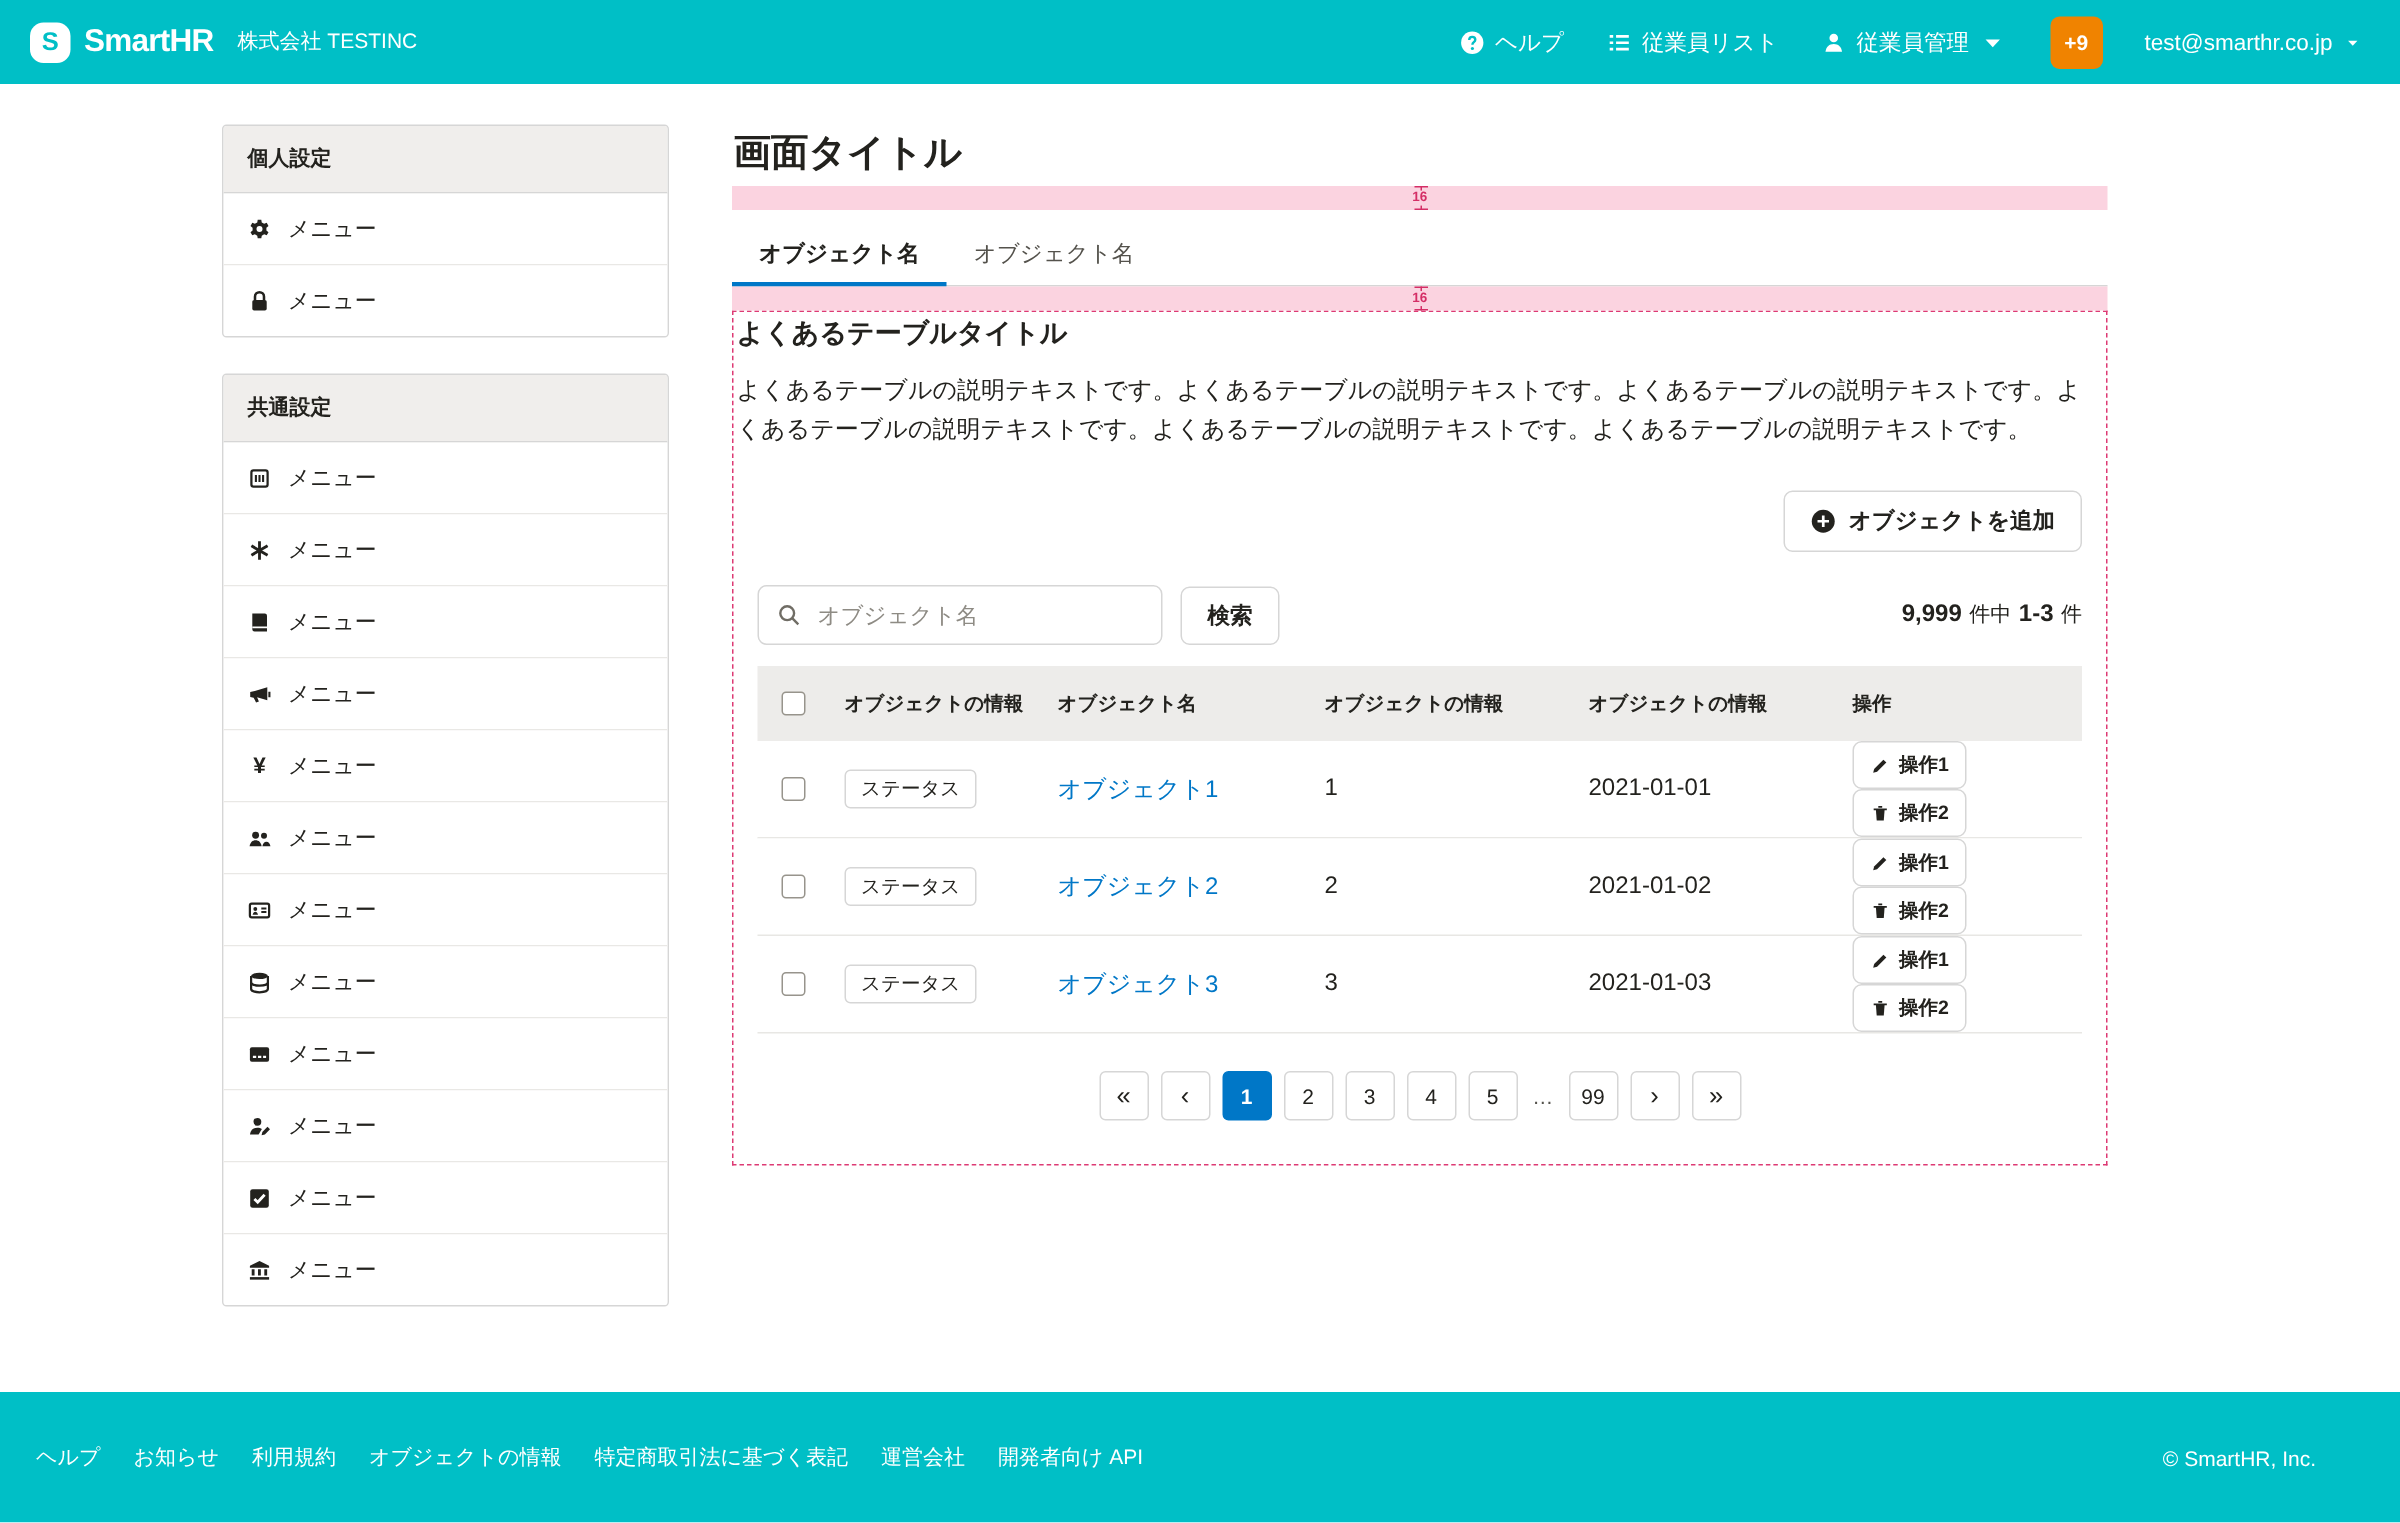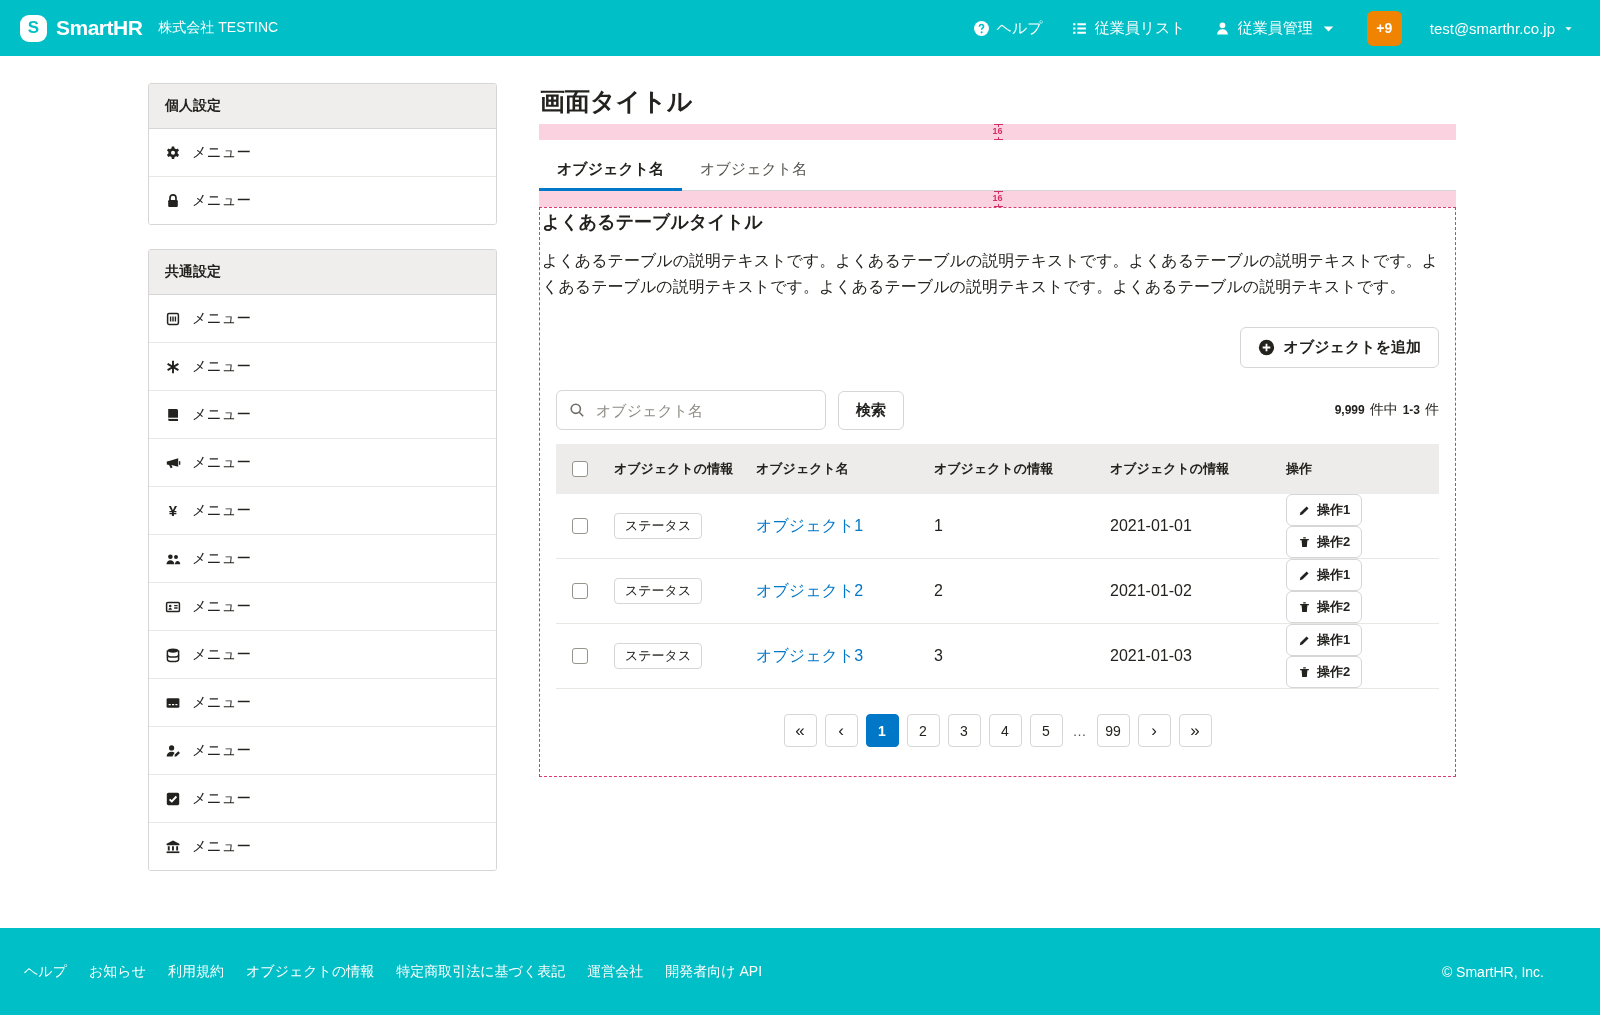--- a/index.html
+++ b/index.html
@@ -32,21 +32,21 @@
   .company{font-size:14px;margin-left:16px;}
   .top-nav{margin-left:auto;display:flex;align-items:center;gap:28px;font-size:15px;}
   .top-link{display:flex;align-items:center;gap:7px;color:#fff;text-decoration:none;cursor:pointer;}
   .top-link .icon{width:17px;height:17px;}
   .caret{width:11px;height:11px;}
   .notif-badge{background:var(--orange);width:35px;height:35px;border-radius:6px;display:flex;align-items:center;justify-content:center;font-size:14px;font-weight:bold;cursor:pointer;margin-left:2px;}
   .account{display:flex;align-items:center;gap:8px;color:#fff;text-decoration:none;cursor:pointer;font-size:15px;}
 
   
   .page{display:flex;gap:42px;padding:27px 0 0 148px;height:872px;overflow:hidden;}
-  .sidebar{width:349px;flex:none;}
+  .sidebar{width:298px;flex:none;}
   .main{width:917px;flex:none;}
 
   
   .side-block{border:1px solid var(--border);border-radius:3px;background:#fff;margin-bottom:24px;overflow:hidden;}
   .side-head{background:#f0eeec;padding:13px 16px;font-weight:bold;font-size:14px;border-bottom:1px solid var(--border);}
   .side-item{display:flex;align-items:center;gap:11px;padding:14px 16px;font-size:14.5px;border-bottom:1px solid #e9e8e5;cursor:pointer;background:#fff;}
   .side-item:last-child{border-bottom:none;}
 
   
   .page-title{font-size:25px;font-weight:bold;margin:2px 0 6px 1px;}
@@ -70,21 +70,21 @@
   .btn{display:inline-flex;align-items:center;gap:9px;border:1px solid var(--border);border-radius:6px;background:#fff;padding:10px 17px;font-size:15px;font-weight:bold;color:var(--ink);cursor:pointer;font-family:Liberation Serif, serif;justify-content:flex-end;}
   .btn .icon{width:17px;height:17px;}
 
   .search-row{display:flex;align-items:center;margin:22px 16px 14px;}
   .search-box{display:flex;align-items:center;gap:9px;width:270px;height:40px;border:1px solid var(--border);border-radius:6px;padding:0 12px;background:#fff;}
   .search-box .icon{color:#706d65;}
   .search-box input{border:none;outline:none;font-size:15px;width:100%;color:var(--ink);font-family:inherit;background:transparent;}
   .search-box input::placeholder{color:#8e8b84;}
   .btn-search{margin-left:12px;padding:9px 17px;}
   .count{margin-left:auto;font-size:14px;display:flex;align-items:baseline;gap:5px;}
-  .count b{font-size:12px;}
+  .count b{font-size:16px;}
 
   .table{margin:0 16px;}
   .thead,.trow{display:grid;grid-template-columns:48px 142px 178px 176px 176px 1fr;align-items:center;}
   .thead{background:var(--headbg);min-height:50px;font-size:13px;font-weight:bold;}
   .trow{min-height:50px;border-bottom:1px solid #e8e7e4;font-size:16px;background:#fff;}
   .cell{padding:0 10px;}
   .cell.chk{display:flex;justify-content:center;}
   .checkbox{width:16px;height:16px;border:1.5px solid #97948c;border-radius:3px;background:#fff;display:inline-block;cursor:pointer;}
   .status-badge{display:inline-block;border:1px solid var(--border);border-radius:4px;padding:3px 10px;font-size:13px;background:#fff;}
   .obj-link{color:var(--link);text-decoration:none;cursor:pointer;}

